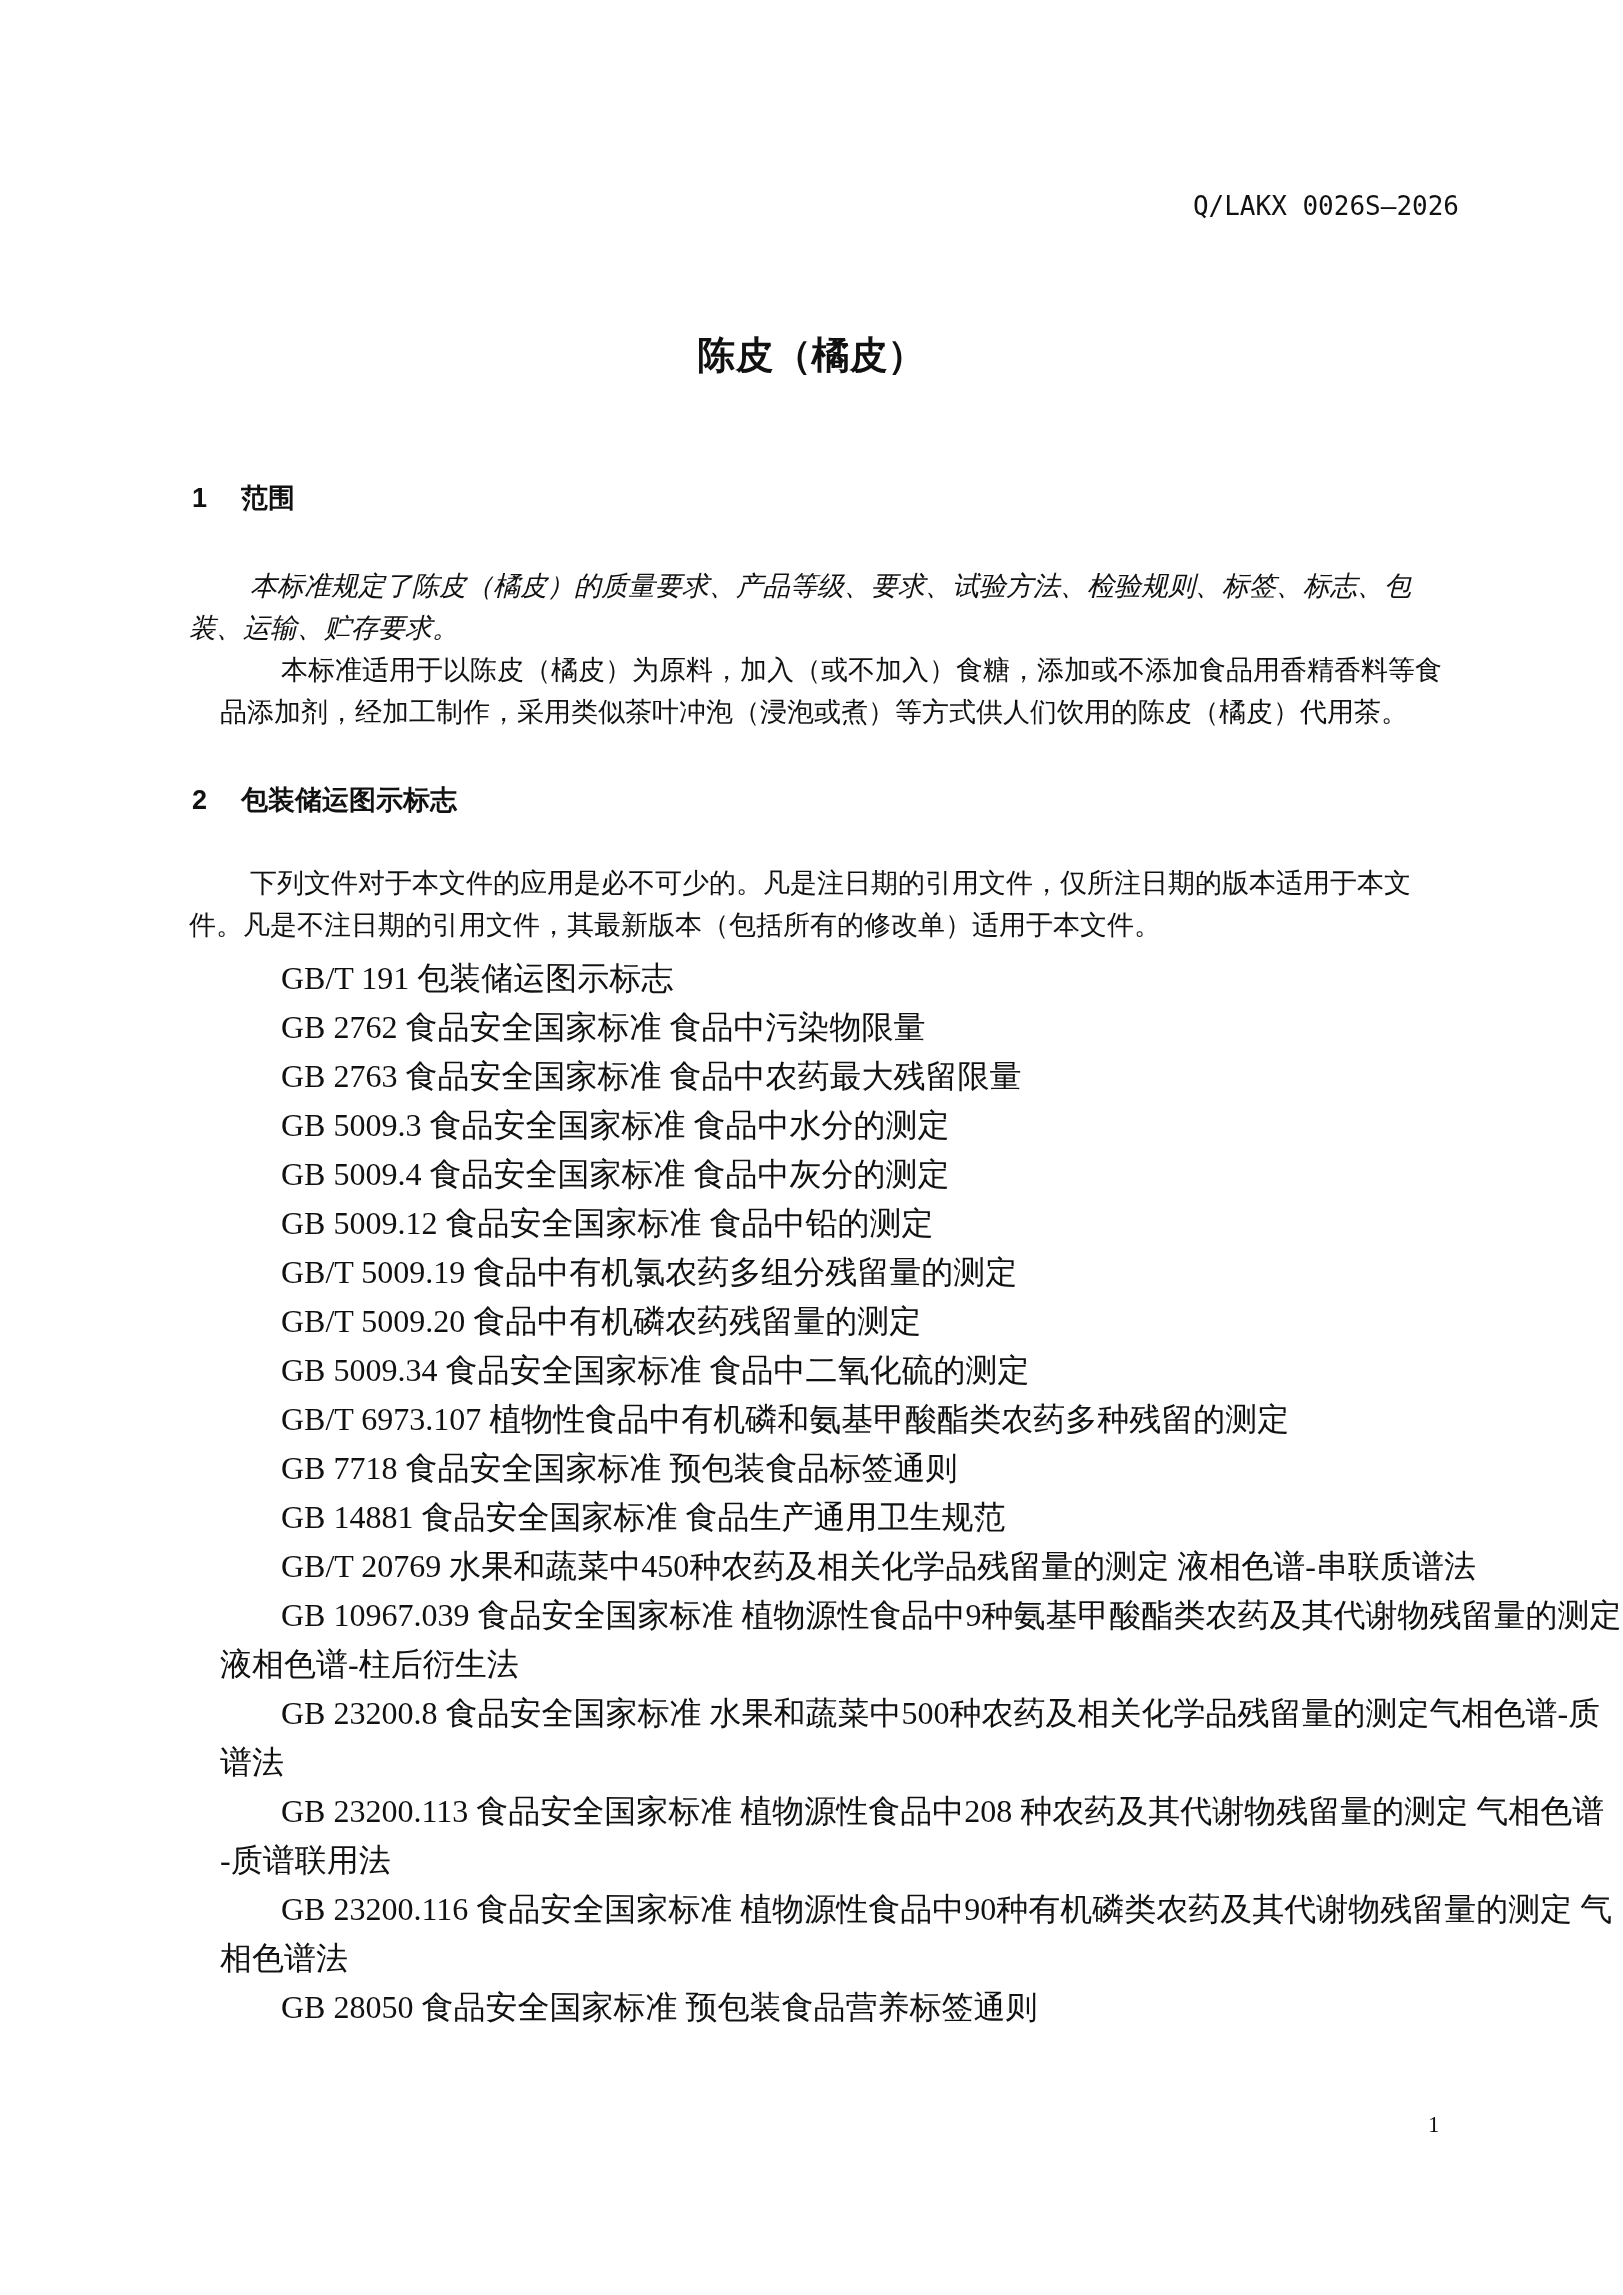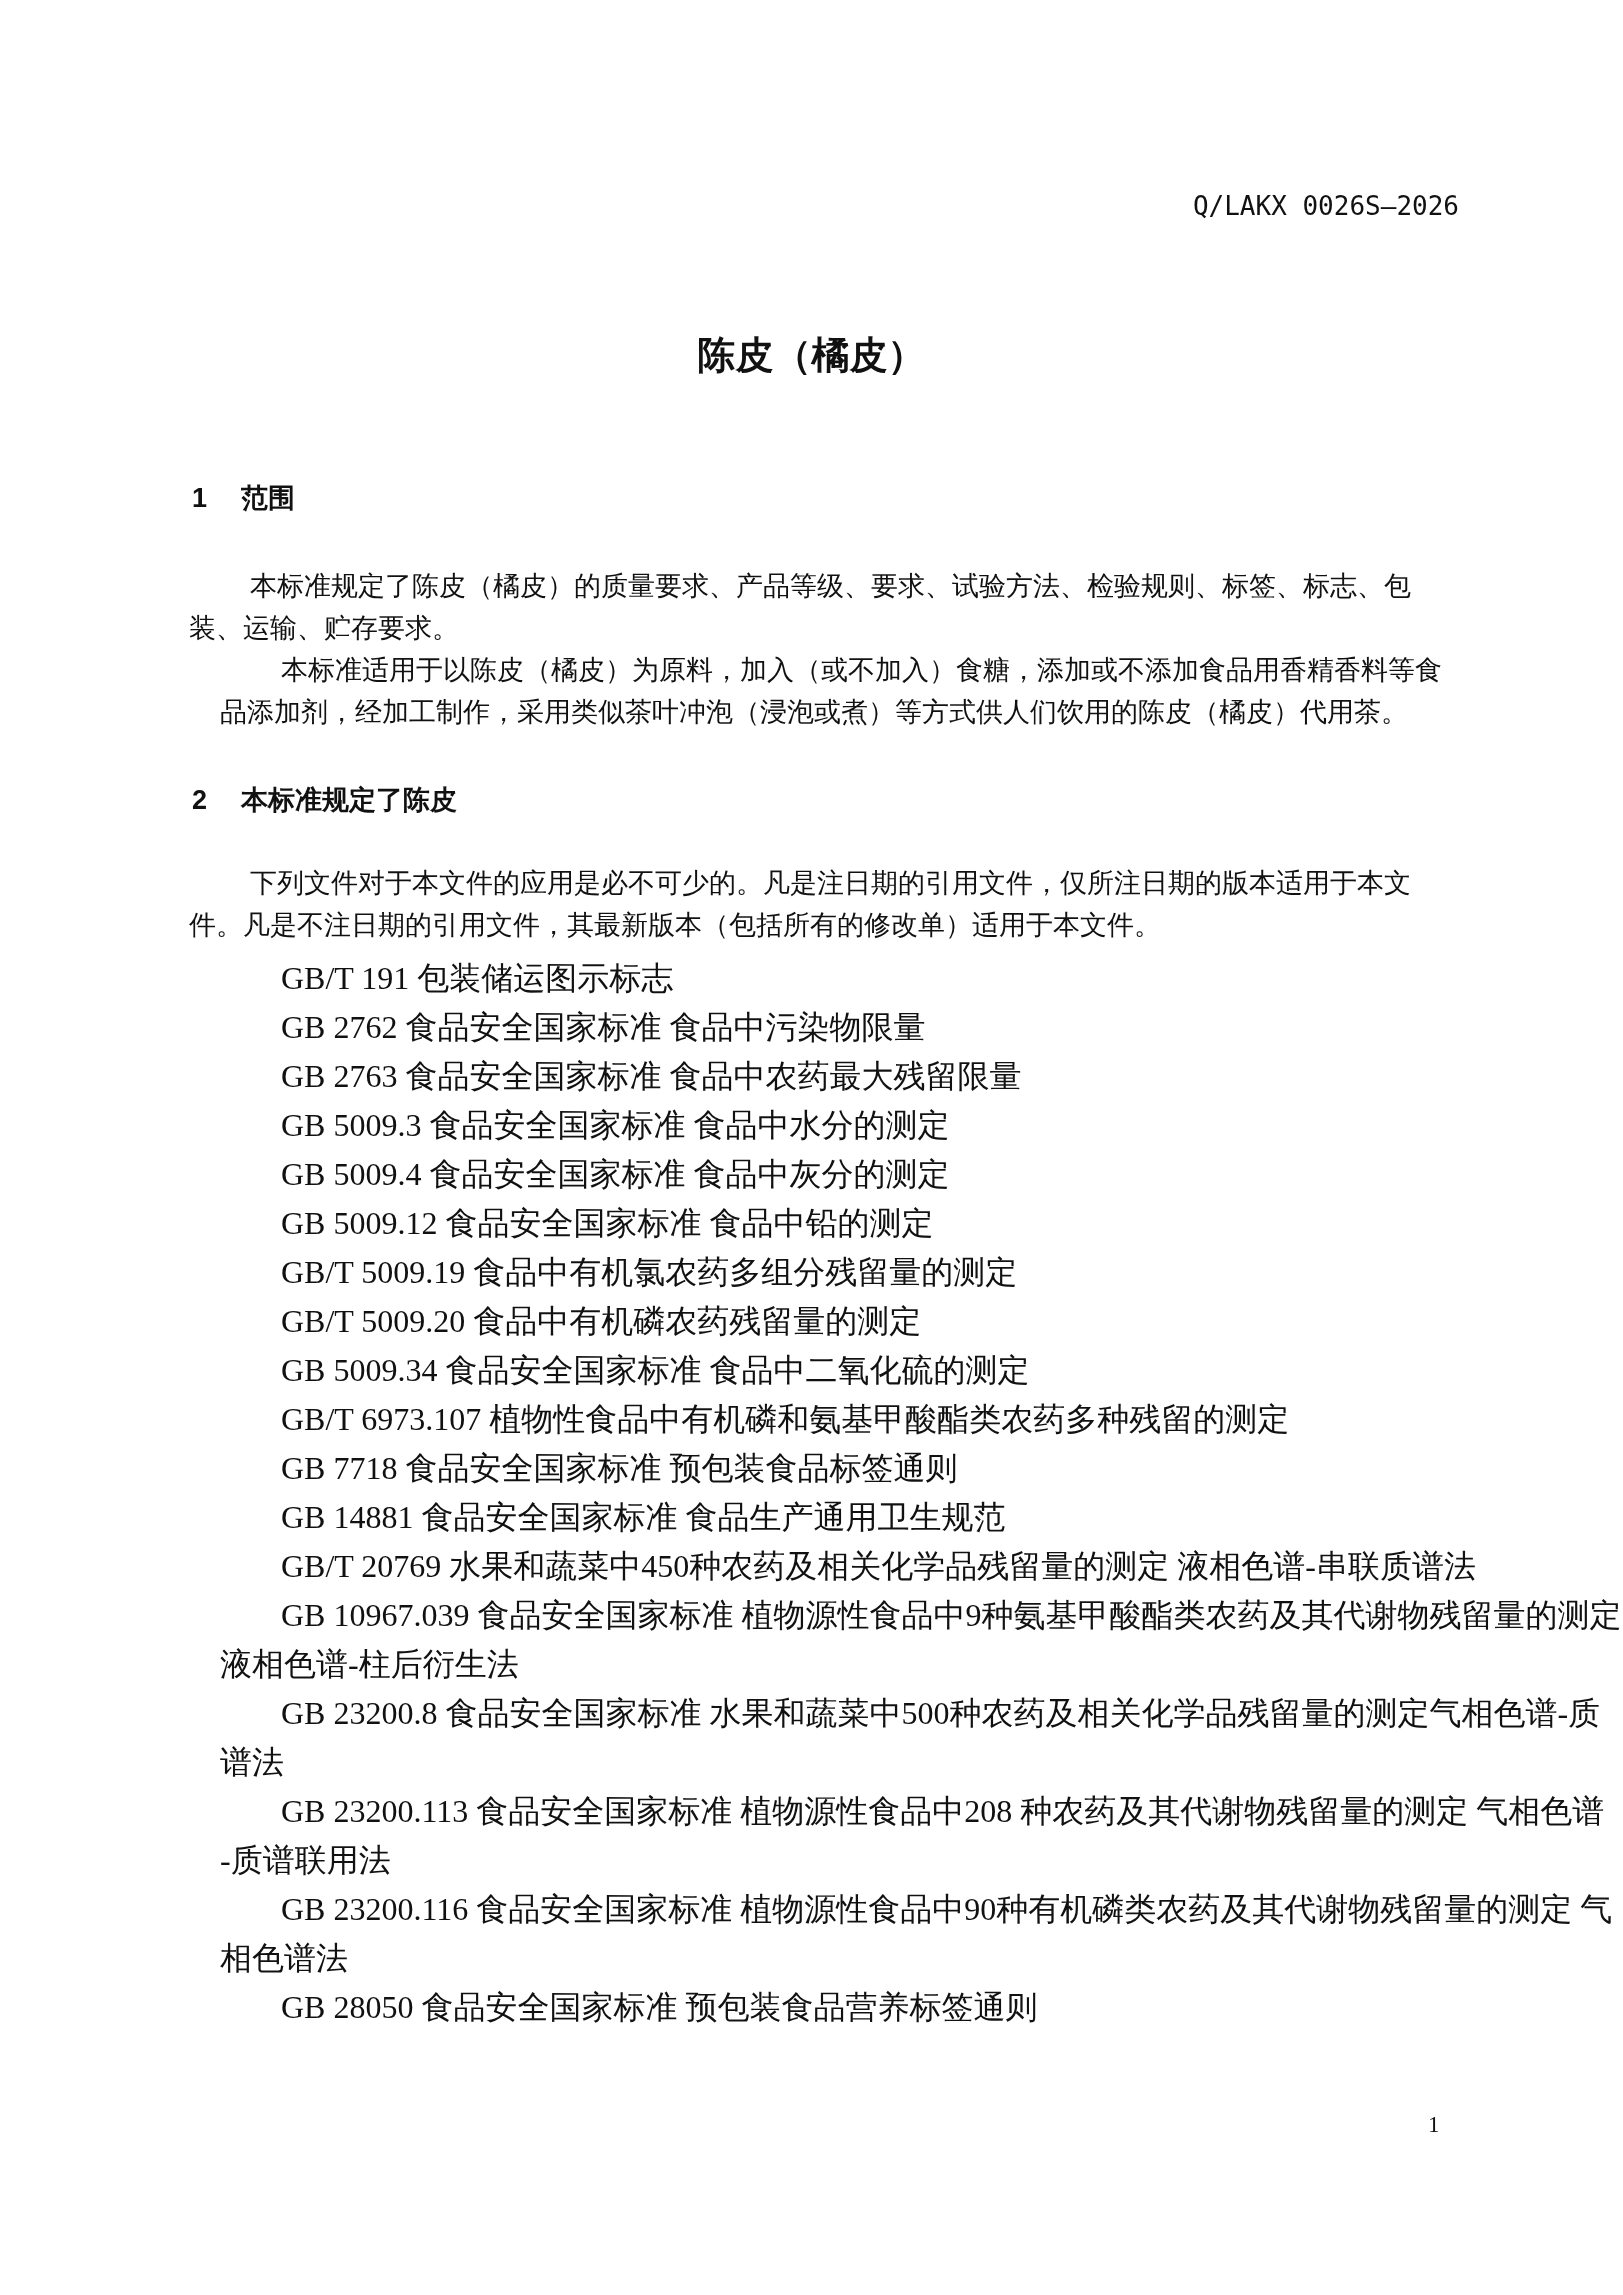--- a/index.html
+++ b/index.html
@@ -60,21 +60,21 @@
     position: absolute;
     left: 189px;
     width: 1282px;
   }
   .para-block .line {
     height: 42px;
     line-height: 42px;
     font-size: 27px;
     white-space: nowrap;
   }
-  .para1-block { top: 565px; }
+  .para1-block { top: 565px; font-style: italic; }
   .para2-block { top: 649px; margin-left: 31px; }
   .intro-block { top: 862px; }
   .refs-block {
     position: absolute;
     left: 189px;
     top: 954px;
     width: 1282px;
   }
   .refs-block .line {
     height: 49px;
@@ -110,21 +110,21 @@
     <div class="line indent">本标准规定了陈皮（橘皮）的质量要求、产品等级、要求、试验方法、检验规则、标签、标志、包</div>
     <div class="line">装、运输、贮存要求。</div>
   </div>
 
   <div class="para-block para2-block">
     <div class="line indent">本标准适用于以陈皮（橘皮）为原料，加入（或不加入）食糖，添加或不添加食品用香精香料等食</div>
     <div class="line">品添加剂，经加工制作，采用类似茶叶冲泡（浸泡或煮）等方式供人们饮用的陈皮（橘皮）代用茶。</div>
   </div>
 
   <div class="sec-heading heading-2">
-    <span class="sec-num">2</span><span>本标准规定了陈皮</span>
+    <span class="sec-num">2</span><span>包装储运图示标志</span>
   </div>
 
   <div class="para-block intro-block">
     <div class="line indent">下列文件对于本文件的应用是必不可少的。凡是注日期的引用文件，仅所注日期的版本适用于本文</div>
     <div class="line">件。凡是不注日期的引用文件，其最新版本（包括所有的修改单）适用于本文件。</div>
   </div>
 
   <div class="refs-block">
       <div class="line indent">GB/T 191 包装储运图示标志</div>
       <div class="line indent">GB 2762 食品安全国家标准 食品中污染物限量</div>

